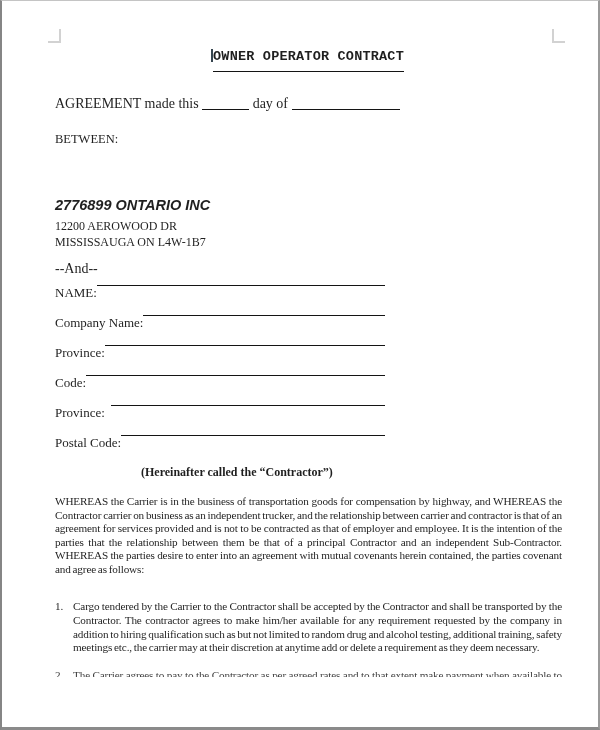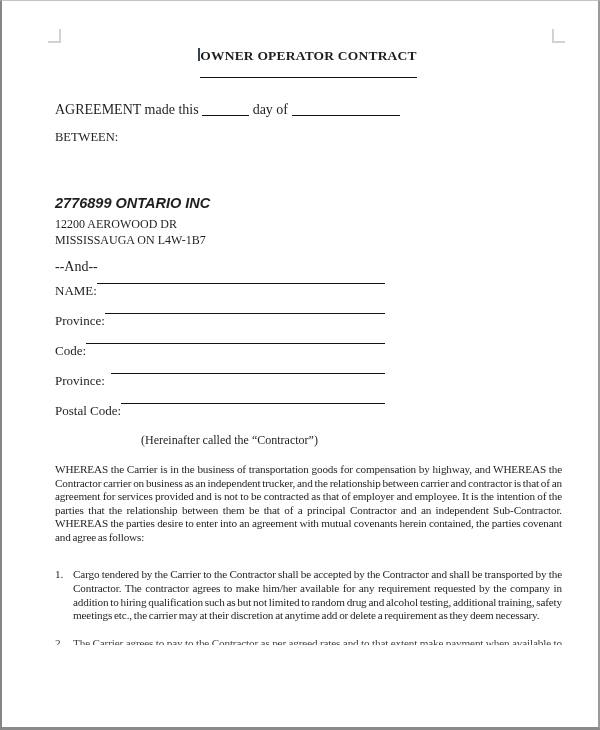--- a/index.html
+++ b/index.html
@@ -18,47 +18,47 @@
   .crop-mark { position:absolute; width:13px; height:14px; }
   .crop-mark.tl { left:46px; top:28px; border-right:2px solid #d2d2d2; border-bottom:2px solid #d2d2d2; }
   .crop-mark.tr { right:33px; top:28px; border-left:2px solid #d2d2d2; border-bottom:2px solid #d2d2d2; }
 
   .content { padding:0 36px 0 53px; }
 
   .title-wrap { margin-top:45px; text-align:center; }
   .doc-title {
     display:inline-block; position:relative;
     font-weight:bold; font-size:13.5px; letter-spacing:0.2px;
-    border-bottom:1.5px solid #141414; padding-bottom:13px;
+    border-bottom:1.5px solid #141414; padding-bottom:7px;font-family:Liberation Mono, monospace;
   }
   .text-cursor { position:absolute; left:-2px; top:0; width:2px; height:13px; background:#36454f; }
 
   .agreement-line { margin-top:24px; font-size:14px; }
   .blank { display:inline-block; border-bottom:1.5px solid #141414; height:13px; vertical-align:-2px; }
   .blank.day   { width:47px; }
   .blank.month { width:108px; }
 
-  .between-label { margin-top:12px; font-size:12.5px; }
+  .between-label { margin-top:20px; font-size:12.5px; }
 
   .company-name {
     margin-top:50px;
     font-family:"Liberation Sans","DejaVu Sans",sans-serif;
     font-style:italic; font-weight:bold; font-size:14.5px;
   }
   .addr { font-size:12px; line-height:16px; margin-top:5px; }
 
   .and-separator { margin-top:11px; font-size:14px; height:16px; }
 
   .fields { margin-top:8px; }
   .field-row { display:flex; width:330px; height:16px; margin-bottom:14px; font-size:13px; align-items:flex-start; }
   .field-row .label { white-space:nowrap; }
   .field-row .line { flex:1; border-bottom:1.5px solid #141414; margin-bottom:1px; }
   .field-row.gap .line { margin-left:6px; }
 
-  .hereinafter { margin-top:13px; margin-left:86px; font-size:12px; height:15px; }
+  .hereinafter { margin-top:13px; margin-left:86px; font-size:12px; height:15px;font-weight:bold; }
 
   .whereas {
     margin-top:15px; font-size:11.2px; line-height:13.5px;
     text-align:justify; letter-spacing:-0.15px; word-spacing:-0.8px;
   }
 
   .clauses { margin-top:24px; }
   .clause { display:flex; font-size:11.2px; line-height:13.8px; letter-spacing:-0.15px; word-spacing:-0.8px; }
   .clause .num { flex:0 0 18px; }
   .clause .txt { flex:1; text-align:justify; }
@@ -94,20 +94,24 @@
   </div>
 
   <div class="and-separator">--And--</div>
 
   <div class="fields">
     <div class="field-row">
       <span class="label">NAME:</span>
       <span class="line"></span>
     </div>
     <div class="field-row">
+      <span class="label">Company Name:</span>
+      <span class="line"></span>
+    </div>
+    <div class="field-row">
       <span class="label">Province:</span>
       <span class="line"></span>
     </div>
     <div class="field-row">
       <span class="label">Code:</span>
       <span class="line"></span>
     </div>
     <div class="field-row gap">
       <span class="label">Province:</span>
       <span class="line"></span>

